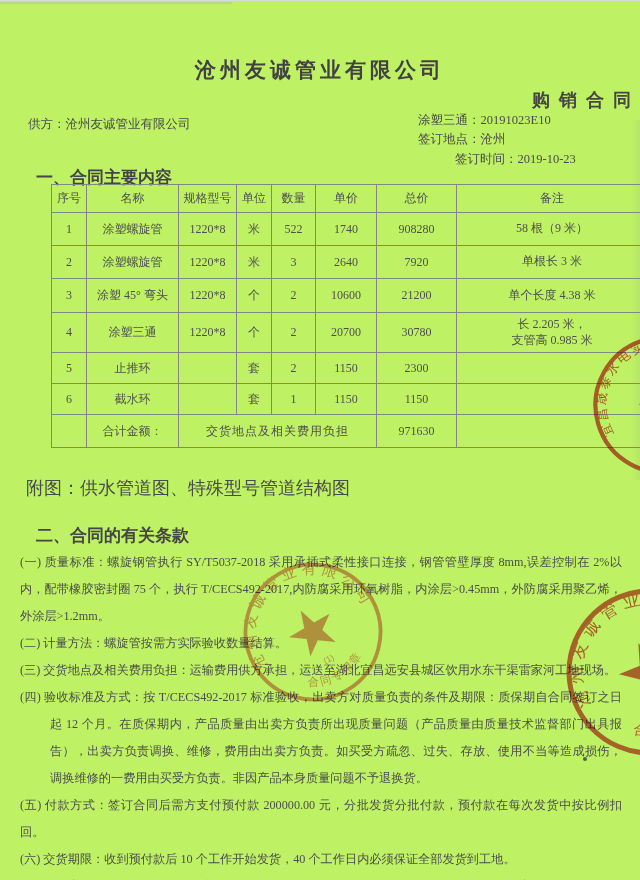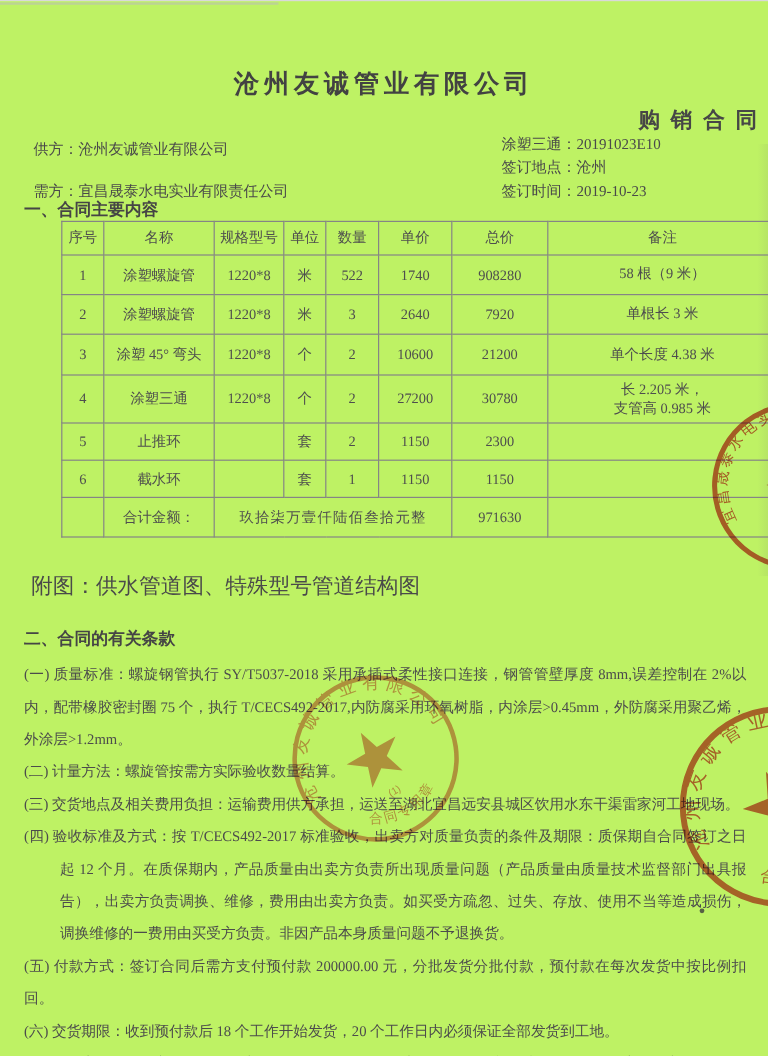--- a/index.html
+++ b/index.html
@@ -21,21 +21,21 @@
   .company-title{
     position:absolute;left:0;top:56px;width:100%;
     text-align:center;font-size:21px;font-weight:600;letter-spacing:4px;color:#424242;
   }
   .doc-title{
     position:absolute;left:0;top:88px;width:100%;
     text-align:right;font-size:18px;font-weight:600;letter-spacing:9px;color:#464646;
   }
   .party-line{position:absolute;left:28px;font-size:12.5px;white-space:nowrap;}
   .meta-line{position:absolute;left:418px;font-size:12.5px;white-space:nowrap;}
-  .sec-heading{position:absolute;left:20px;font-size:14px;font-weight:600;color:#454545;}
+  .sec-heading{position:absolute;left:36px;font-size:17px;font-weight:600;color:#454545;}
 
   table.items{
     position:absolute;left:22px;top:184px;
     border-collapse:collapse;table-layout:fixed;width:596px;
     font-size:12px;color:#4e4e4e;
   }
   table.items td,table.items th{
     border:1px solid #858585;
     text-align:center;vertical-align:middle;
     padding:1px 3px;font-weight:normal;
@@ -80,30 +80,27 @@
   <div class="scan-top-line"></div>
   <div class="scan-right-band"></div>
   <div class="scan-dot"></div>
 
   <div class="company-title">沧州友诚管业有限公司</div>
   <div class="doc-title">购销合同</div>
 
   <div class="party-line" style="top:116px;">
     <span>供方：</span><span>沧州友诚管业有限公司</span>
   </div>
-  <div class="party-line" style="top:151px;">
-    <span>需方：</span><span>宜昌晟泰水电实业有限责任公司</span>
-  </div>
   <div class="meta-line" style="top:112px;">
     <span>涂塑三通：</span><span>20191023E10</span>
   </div>
   <div class="meta-line" style="top:131px;text-align:center;">
     <span>签订地点：</span><span>沧州</span>
   </div>
-  <div class="meta-line" style="top:151px;">
+  <div class="meta-line" style="top:151px;margin-left:37px;">
     <span>签订时间：</span><span>2019-10-23</span>
   </div>
 
   <div class="sec-heading" style="top:166px;">一、合同主要内容</div>
 
   <table class="items">
     <colgroup>
       <col style="width:35px">
         <col style="width:92px">
         <col style="width:58px">
@@ -153,21 +150,21 @@
       <td>10600</td>
       <td>21200</td>
       <td class="remark">单个长度 4.38 米</td>
     </tr>
     <tr class="r-4">
       <td>4</td>
       <td>涂塑三通</td>
       <td>1220*8</td>
       <td>个</td>
       <td>2</td>
-      <td>27200</td>
+      <td>20700</td>
       <td>30780</td>
       <td class="remark">长 2.205 米，
 支管高 0.985 米</td>
     </tr>
     <tr class="r-sm">
       <td>5</td>
       <td>止推环</td>
       <td></td>
       <td>套</td>
       <td>2</td>
@@ -181,38 +178,38 @@
       <td></td>
       <td>套</td>
       <td>1</td>
       <td>1150</td>
       <td>1150</td>
       <td class="remark"></td>
     </tr>
     <tr class="r-total">
       <td></td>
       <td>合计金额：</td>
-      <td class="words" colspan="4">玖拾柒万壹仟陆佰叁拾元整</td>
+      <td class="words" colspan="4">交货地点及相关费用负担</td>
       <td>971630</td>
       <td></td>
     </tr>
   </tbody>
     </table>
 
   <div class="attachment-line">附图：供水管道图、特殊型号管道结构图</div>
 
   <div class="sec-heading" style="top:524px;">二、合同的有关条款</div>
 
   <div class="clauses">
     <p>(一) 质量标准：螺旋钢管执行 SY/T5037-2018 采用承插式柔性接口连接，钢管管壁厚度 8mm,误差控制在 2%以内，配带橡胶密封圈 75 个，执行 T/CECS492-2017,内防腐采用环氧树脂，内涂层&gt;0.45mm，外防腐采用聚乙烯，外涂层&gt;1.2mm。</p>
     <p>(二) 计量方法：螺旋管按需方实际验收数量结算。</p>
     <p>(三) 交货地点及相关费用负担：运输费用供方承担，运送至湖北宜昌远安县城区饮用水东干渠雷家河工地现场。</p>
     <p class="hang">(四) 验收标准及方式：按 T/CECS492-2017 标准验收，出卖方对质量负责的条件及期限：质保期自合同签订之日起 12 个月。在质保期内，产品质量由出卖方负责所出现质量问题（产品质量由质量技术监督部门出具报告），出卖方负责调换、维修，费用由出卖方负责。如买受方疏忽、过失、存放、使用不当等造成损伤，调换维修的一费用由买受方负责。非因产品本身质量问题不予退换货。</p>
     <p>(五) 付款方式：签订合同后需方支付预付款 200000.00 元，分批发货分批付款，预付款在每次发货中按比例扣回。</p>
-    <p>(六) 交货期限：收到预付款后 18 个工作开始发货，20 个工作日内必须保证全部发货到工地。</p>
+    <p>(六) 交货期限：收到预付款后 10 个工作开始发货，40 个工作日内必须保证全部发货到工地。</p>
     <p>(七) 违约责任：如需方中途终止或变更合同，一切损失由需方承担，出现产品质量问题，一切责任供方承担。</p>
   </div>
 
   <div class="stamp stamp-buyer">
     <svg width="150" height="150" viewBox="-80 -80 160 160">
       <defs>
         <path id="seal-star" d="M0,-26 L5.9,-8.1 L24.7,-8 L9.5,3.1 L15.3,21 L0,10 L-15.3,21 L-9.5,3.1 L-24.7,-8 L-5.9,-8.1 Z"></path>
         <path id="arc-top-a" d="M -58,18 A 61,61 0 1 1 58,18" fill="none"></path>
         <path id="arc-bot-a" d="M -42,40 A 58,58 0 0 0 42,40" fill="none"></path>
       </defs>

